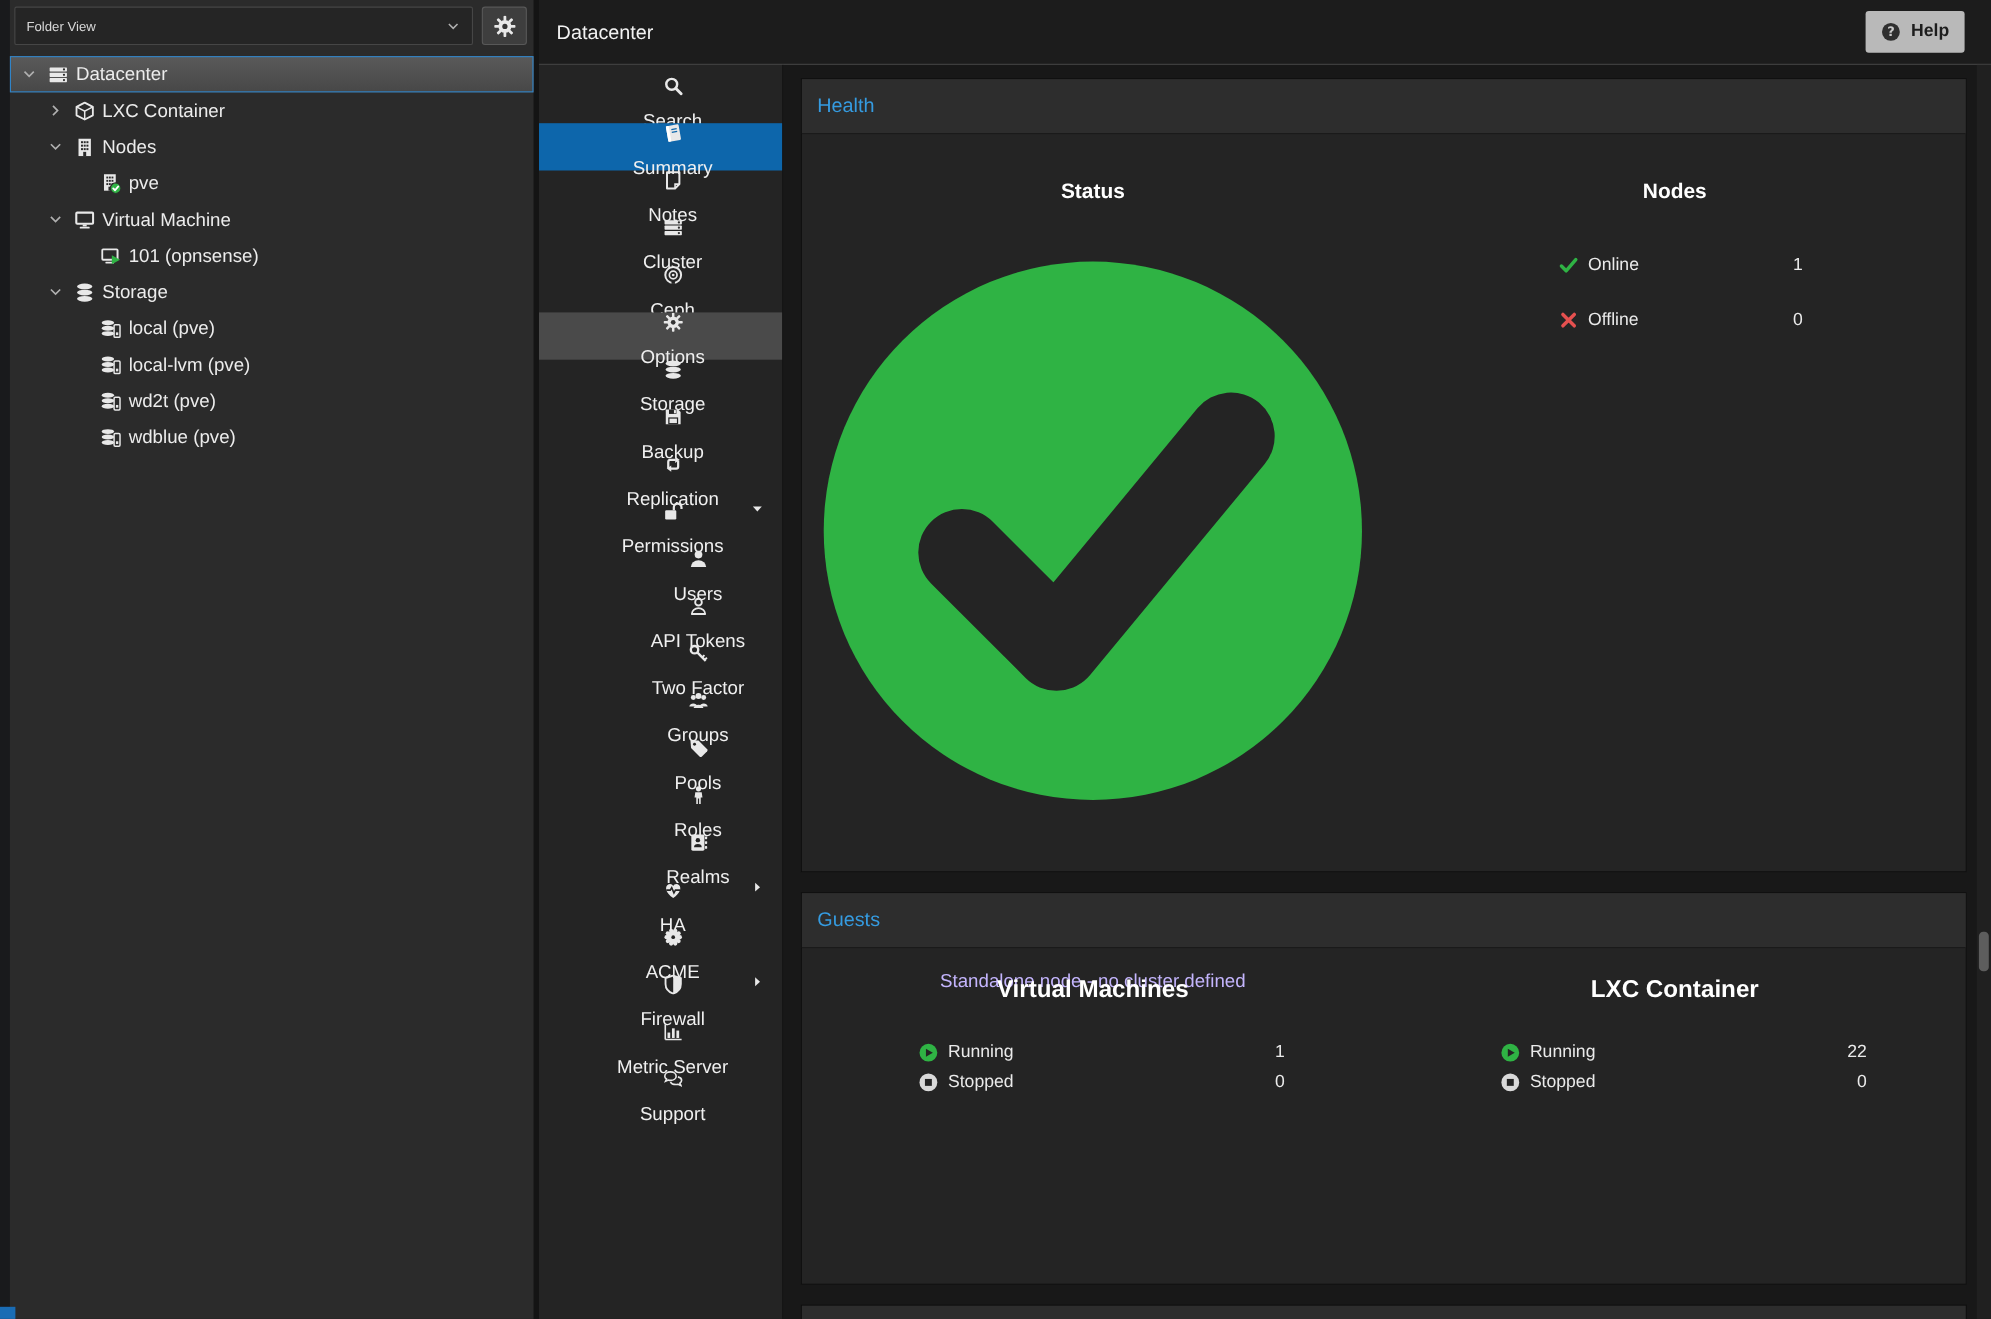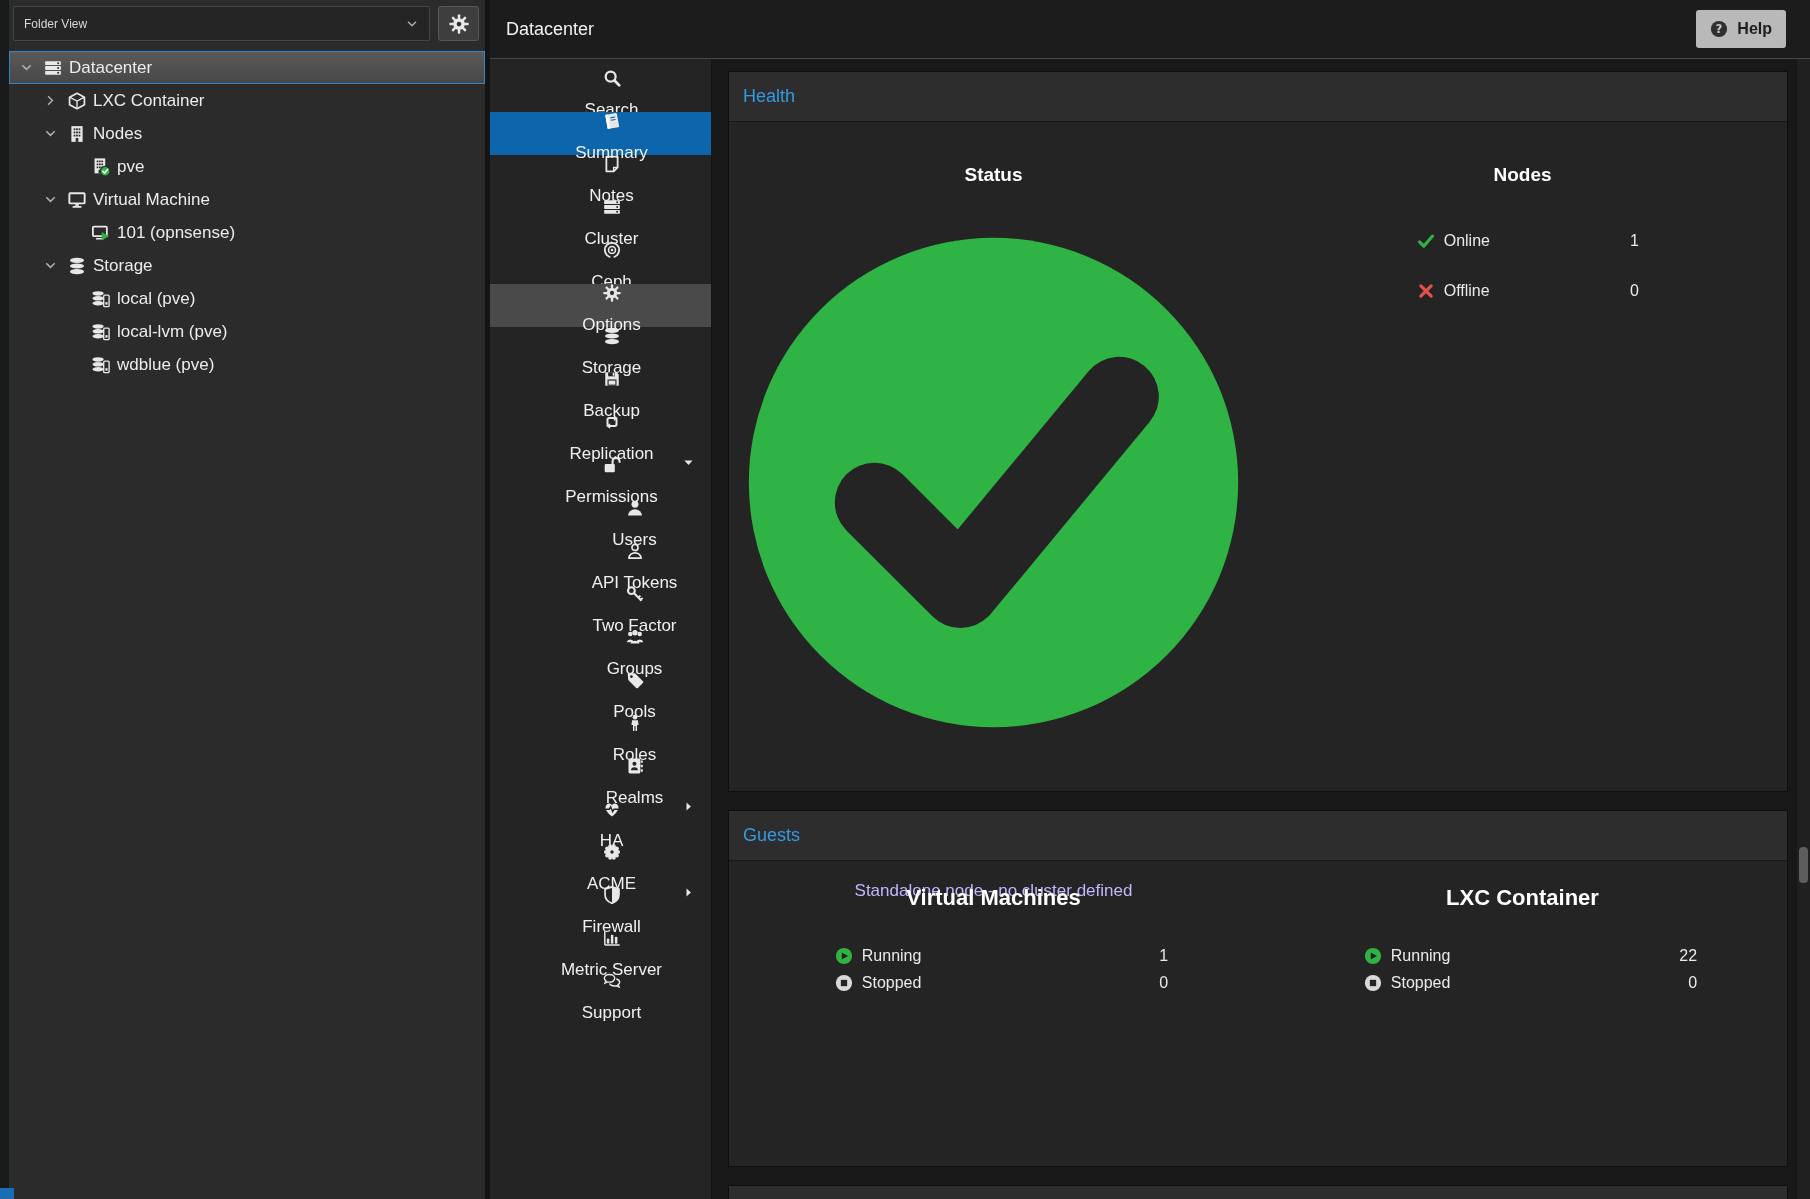--- a/index.html
+++ b/index.html
@@ -252,20 +252,35 @@
               <g fill="#e8e8e8">
                 <ellipse cx="5.4" cy="3" rx="5" ry="2"></ellipse>
                 <ellipse cx="5.4" cy="7.4" rx="5" ry="2"></ellipse>
                 <ellipse cx="5.4" cy="11.8" rx="5" ry="2"></ellipse>
               </g>
               <rect x="10.4" y="4.6" width="4.8" height="10.2" rx="0.9" fill="#2b2b2b" stroke="#e8e8e8" stroke-width="1.2"></rect>
               <rect x="11.9" y="10.8" width="1.9" height="2.2" fill="#e8e8e8"></rect>
             </svg>
           </span>
           <span>local-lvm (pve)</span>
+        </div>
+        <div class="tree-row level2" style="padding-left:58px">
+          <span class="expander"></span>
+          <span class="ic">
+            <svg viewBox="0 0 16 16" xmlns="http://www.w3.org/2000/svg">
+              <g fill="#e8e8e8">
+                <ellipse cx="5.4" cy="3" rx="5" ry="2"></ellipse>
+                <ellipse cx="5.4" cy="7.4" rx="5" ry="2"></ellipse>
+                <ellipse cx="5.4" cy="11.8" rx="5" ry="2"></ellipse>
+              </g>
+              <rect x="10.4" y="4.6" width="4.8" height="10.2" rx="0.9" fill="#2b2b2b" stroke="#e8e8e8" stroke-width="1.2"></rect>
+              <rect x="11.9" y="10.8" width="1.9" height="2.2" fill="#e8e8e8"></rect>
+            </svg>
+          </span>
+          <span>wd2t (pve)</span>
         </div>
         <div class="tree-row level2" style="padding-left:58px">
           <span class="expander"></span>
           <span class="ic">
             <svg viewBox="0 0 16 16" xmlns="http://www.w3.org/2000/svg">
               <g fill="#e8e8e8">
                 <ellipse cx="5.4" cy="3" rx="5" ry="2"></ellipse>
                 <ellipse cx="5.4" cy="7.4" rx="5" ry="2"></ellipse>
                 <ellipse cx="5.4" cy="11.8" rx="5" ry="2"></ellipse>
               </g>

